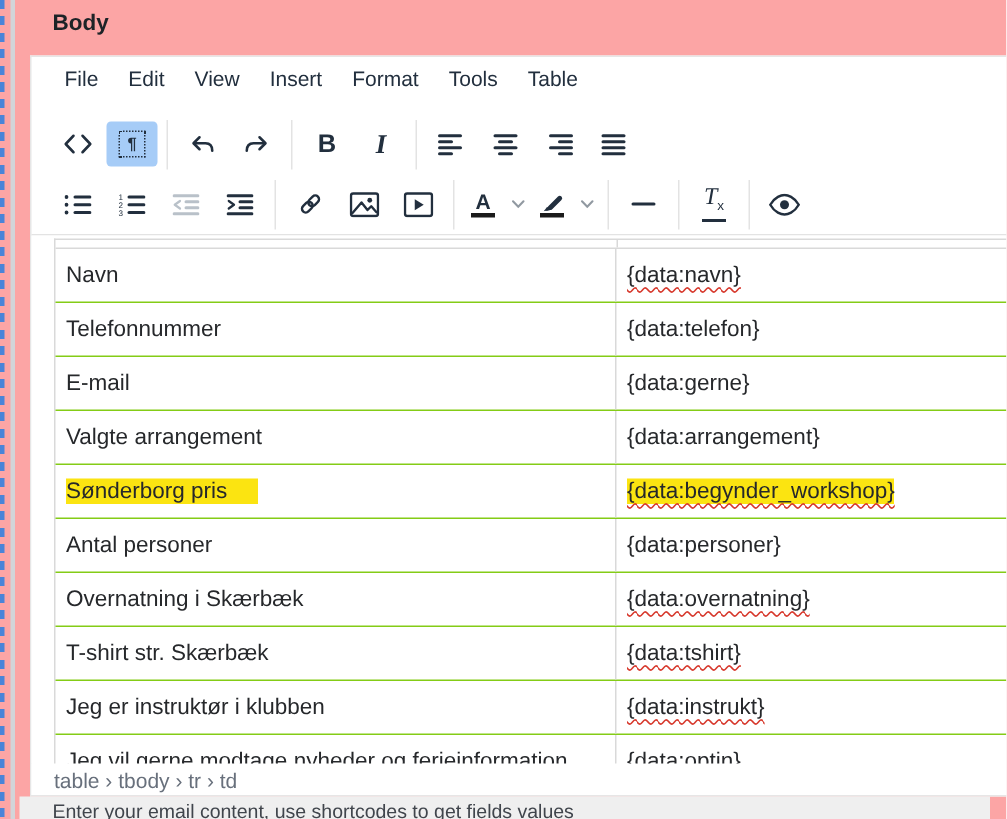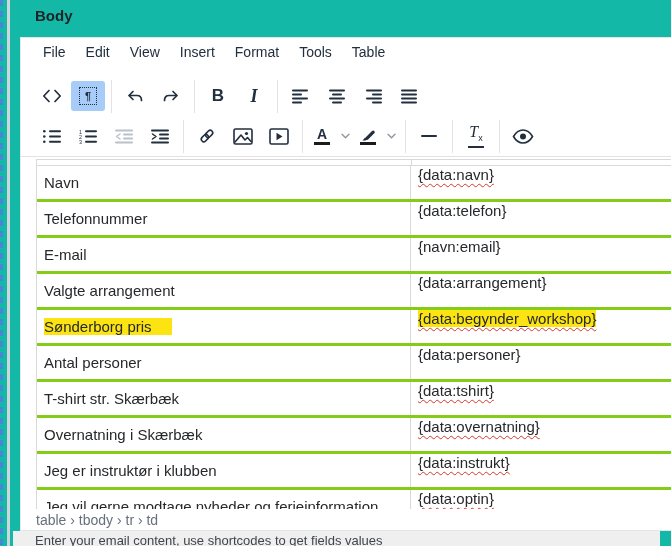--- a/index.html
+++ b/index.html
@@ -1,18 +1,18 @@
 <!DOCTYPE html>
 <html><head>
 <meta charset="utf-8">
 <style>
   * { margin:0; padding:0; box-sizing:border-box; }
   html,body { width:671px; height:546px; overflow:hidden; background:#fff;
     font-family:"Liberation Sans", sans-serif; color:#222f3e; }
-  .stage { position:relative; width:671px; height:546px; background:#14b8a6; }
+  .stage { position:relative; width:671px; height:546px; background:#fca5a5; }
 
   
   .left-dashed { position:absolute; left:0; top:0; bottom:0; width:3px;
     background:repeating-linear-gradient(to bottom,#4a84d8 0 6px,transparent 6px 11px); }
   .scroll-strip { position:absolute; left:7px; top:0; bottom:0; width:3px; background:#d2d5d9; }
 
   .widget-title { position:absolute; left:35px; top:7px; font-size:15px; font-weight:bold; color:#1d2327; }
 
   
   .editor { position:absolute; left:20px; top:37px; width:651px; height:494px;
@@ -42,24 +42,24 @@
   .clearfmt { font-family:"Liberation Serif", serif; font-style:italic; font-size:16px;
     border-bottom:2px solid #222f3e; padding:0 1px 0 1px; line-height:15px; }
   .clearfmt sub { font-size:9px; font-style:normal; font-family:"Liberation Sans",sans-serif; }
 
   
   .content { flex:1; position:relative; overflow:hidden; background:#fff; }
   .doc-table { position:absolute; left:15px; top:2px; width:635px; border-left:1px solid #d9d9d9;
     border-top:1px solid #d9d9d9; font-size:15px; color:#26282b; }
   .cut-row-top { height:6px; border-bottom:1px solid #d9d9d9; position:relative; }
   .cut-row-top .vdiv { position:absolute; left:374px; top:0; bottom:0; width:1px; background:#d9d9d9; }
-  .trow { display:flex; height:36px; border-bottom:3px solid #84cc16; align-items:center; }
+  .trow { display:flex; height:36px; border-bottom:1px solid #84cc16; align-items:center; }
   .tcell-label { width:374px; padding-left:7px; border-right:1px solid #d9d9d9; height:100%;
     display:flex; align-items:center; }
-  .tcell-value { flex:1; padding-left:7px; height:100%; display:flex; align-items:flex-start; }
+  .tcell-value { flex:1; padding-left:7px; height:100%; display:flex; align-items:center; }
   .misspell { text-decoration:underline wavy #d7382c; text-decoration-thickness:1px;
     text-underline-offset:3px; text-decoration-skip-ink:none; }
   .hl { background:#fbe411; }
   .hl-extend { padding-right:20px; }
 
   
   .statusbar { height:21px; display:flex; align-items:center; padding-left:15px;
     font-size:14px; color:#68707c; background:#fff; }
   .footer-hint { position:absolute; left:13px; right:11px; top:531px; height:15px; background:#efefef;
     overflow:hidden; }
@@ -303,21 +303,21 @@
     <div class="tcell-value">
                 <span class="val">{data:telefon}</span>
               </div>
   </div>
 
   <div class="trow">
     <div class="tcell-label">
                 <span class="lbl">E-mail</span>
               </div>
     <div class="tcell-value">
-                <span class="val">{navn:email}</span>
+                <span class="val">{data:gerne}</span>
               </div>
   </div>
 
   <div class="trow">
     <div class="tcell-label">
                 <span class="lbl">Valgte arrangement</span>
               </div>
     <div class="tcell-value">
                 <span class="val">{data:arrangement}</span>
               </div>
@@ -336,33 +336,33 @@
     <div class="tcell-label">
                 <span class="lbl">Antal personer</span>
               </div>
     <div class="tcell-value">
                 <span class="val">{data:personer}</span>
               </div>
   </div>
 
   <div class="trow">
     <div class="tcell-label">
+                <span class="lbl">Overnatning i Skærbæk</span>
+              </div>
+    <div class="tcell-value">
+                <span class="val misspell">{data:overnatning}</span>
+              </div>
+  </div>
+
+  <div class="trow">
+    <div class="tcell-label">
                 <span class="lbl">T-shirt str. Skærbæk</span>
               </div>
     <div class="tcell-value">
                 <span class="val misspell">{data:tshirt}</span>
-              </div>
-  </div>
-
-  <div class="trow">
-    <div class="tcell-label">
-                <span class="lbl">Overnatning i Skærbæk</span>
-              </div>
-    <div class="tcell-value">
-                <span class="val misspell">{data:overnatning}</span>
               </div>
   </div>
 
   <div class="trow">
     <div class="tcell-label">
                 <span class="lbl">Jeg er instruktør i klubben</span>
               </div>
     <div class="tcell-value">
                 <span class="val misspell">{data:instrukt}</span>
               </div>

